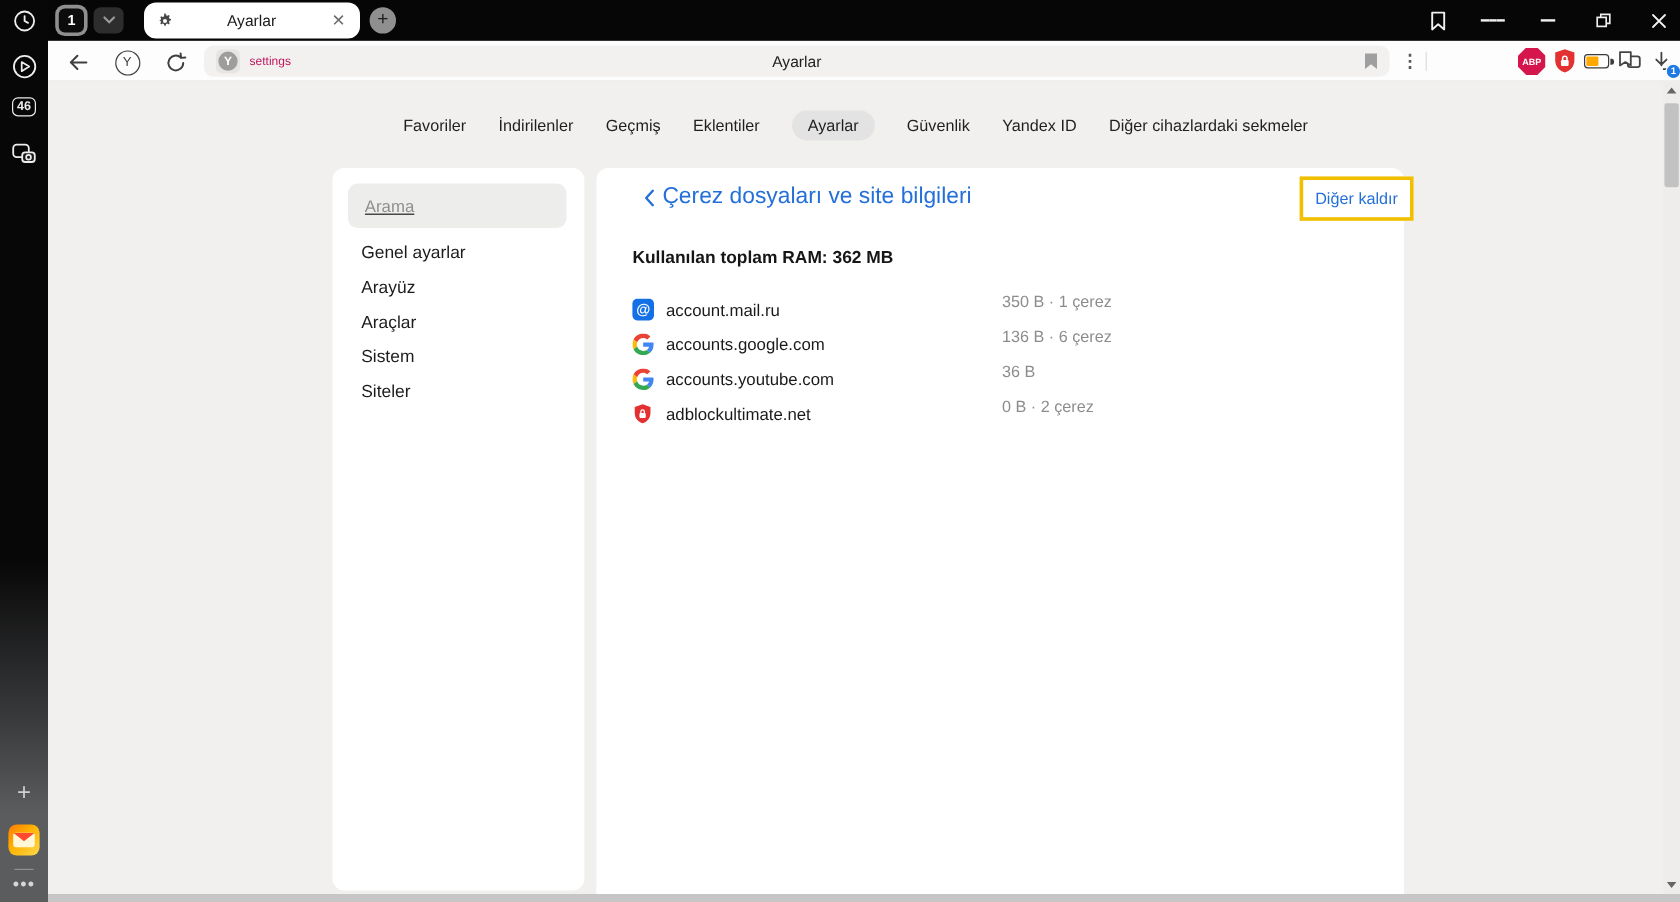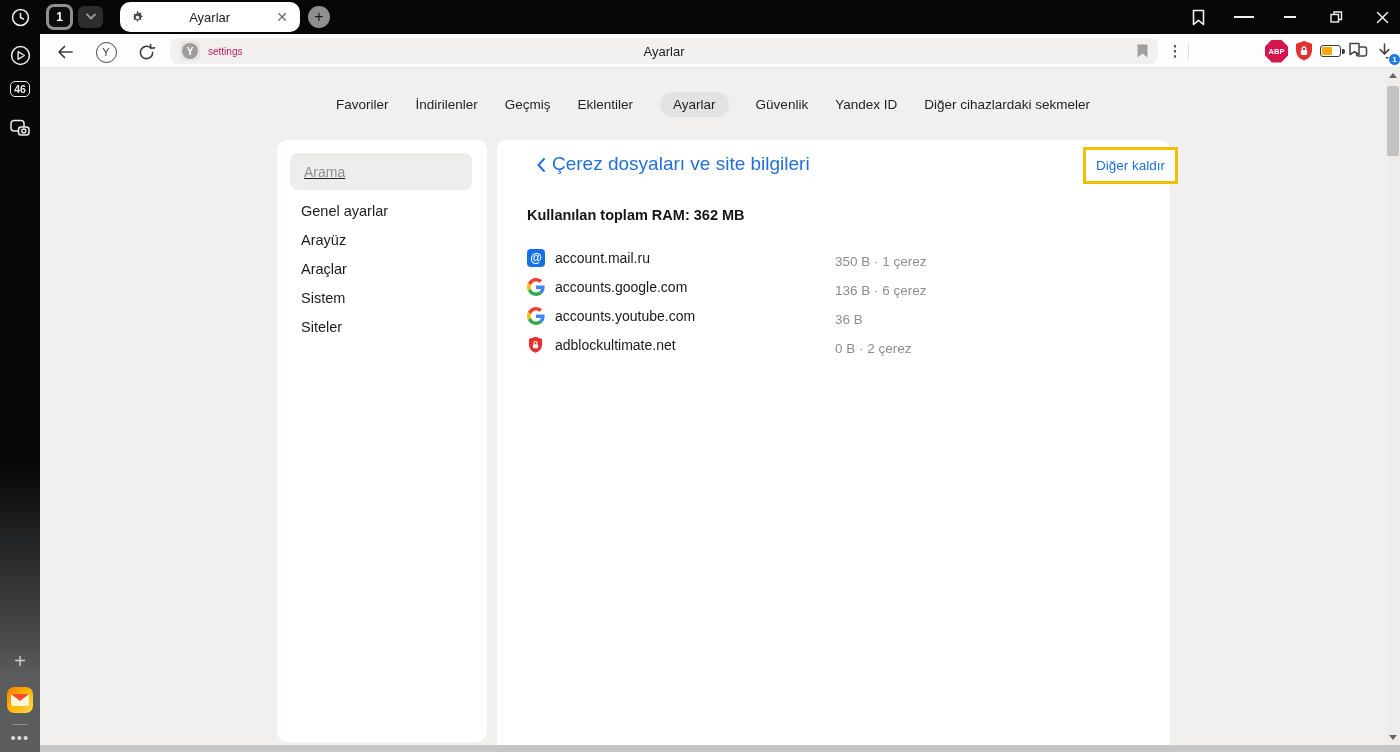--- a/index.html
+++ b/index.html
@@ -69,21 +69,21 @@
   .main-panel { position:absolute; left:497px; top:140px; width:673px; height:612px; background:#fff; border-radius:10px 10px 0 0; }
   .mp-header { position:absolute; left:0; top:0; width:100%; height:50px;margin-left:26px; }
   .back-btn { position:absolute; left:13px; top:17px; cursor:pointer; }
   .mp-title { position:absolute; left:29px; top:13px; font-size:19px; color:#2470d8; cursor:pointer; }
   .remove-all { position:absolute; right:18px; top:7px; border:3px solid #f0c000; padding:8px 10px; font-size:13.5px; color:#2470d8; background:#fff; cursor:pointer; }
   .ram-line { position:absolute; left:30px; top:67px; font-size:14.5px; font-weight:bold; color:#161616; }
   .site-rows { position:absolute; left:0; top:104px; width:100%; }
   .site-row { position:relative; height:29px; cursor:pointer; }
   .site-ico { position:absolute; left:30px; top:5px; width:18px; height:18px; }
   .site-name { position:absolute; left:58px; top:6px; font-size:14px; color:#1a1a1a; }
-  .site-info { position:absolute; left:338px; top:10px; font-size:13.5px; color:#8c8c8c; }
+  .site-info { position:absolute; left:338px; top:0; font-size:13.5px; color:#8c8c8c; }
   .mailru-ico { width:18px; height:18px; border-radius:4px; background:#1470e6; color:#fff; font-size:12px; font-weight:bold; display:flex; align-items:center; justify-content:center; }
 
   
   .vscroll { position:absolute; right:0; top:68px; width:14px; height:677px; background:#efedec; z-index:3; }
   .vthumb { position:absolute; left:1px; top:18px; width:12px; height:70px; background:#c2c2c2; border-radius:2px; }
   .varrow { position:absolute; left:3px; width:0; height:0; border-left:4px solid transparent; border-right:4px solid transparent; }
   .varrow.up { top:5px; border-bottom:5px solid #666; }
   .varrow.down { bottom:5px; border-top:5px solid #666; }
   .hstrip { position:absolute; left:40px; bottom:0; width:1360px; height:7px; background:#c6c6c6; z-index:3; }
 </style>

